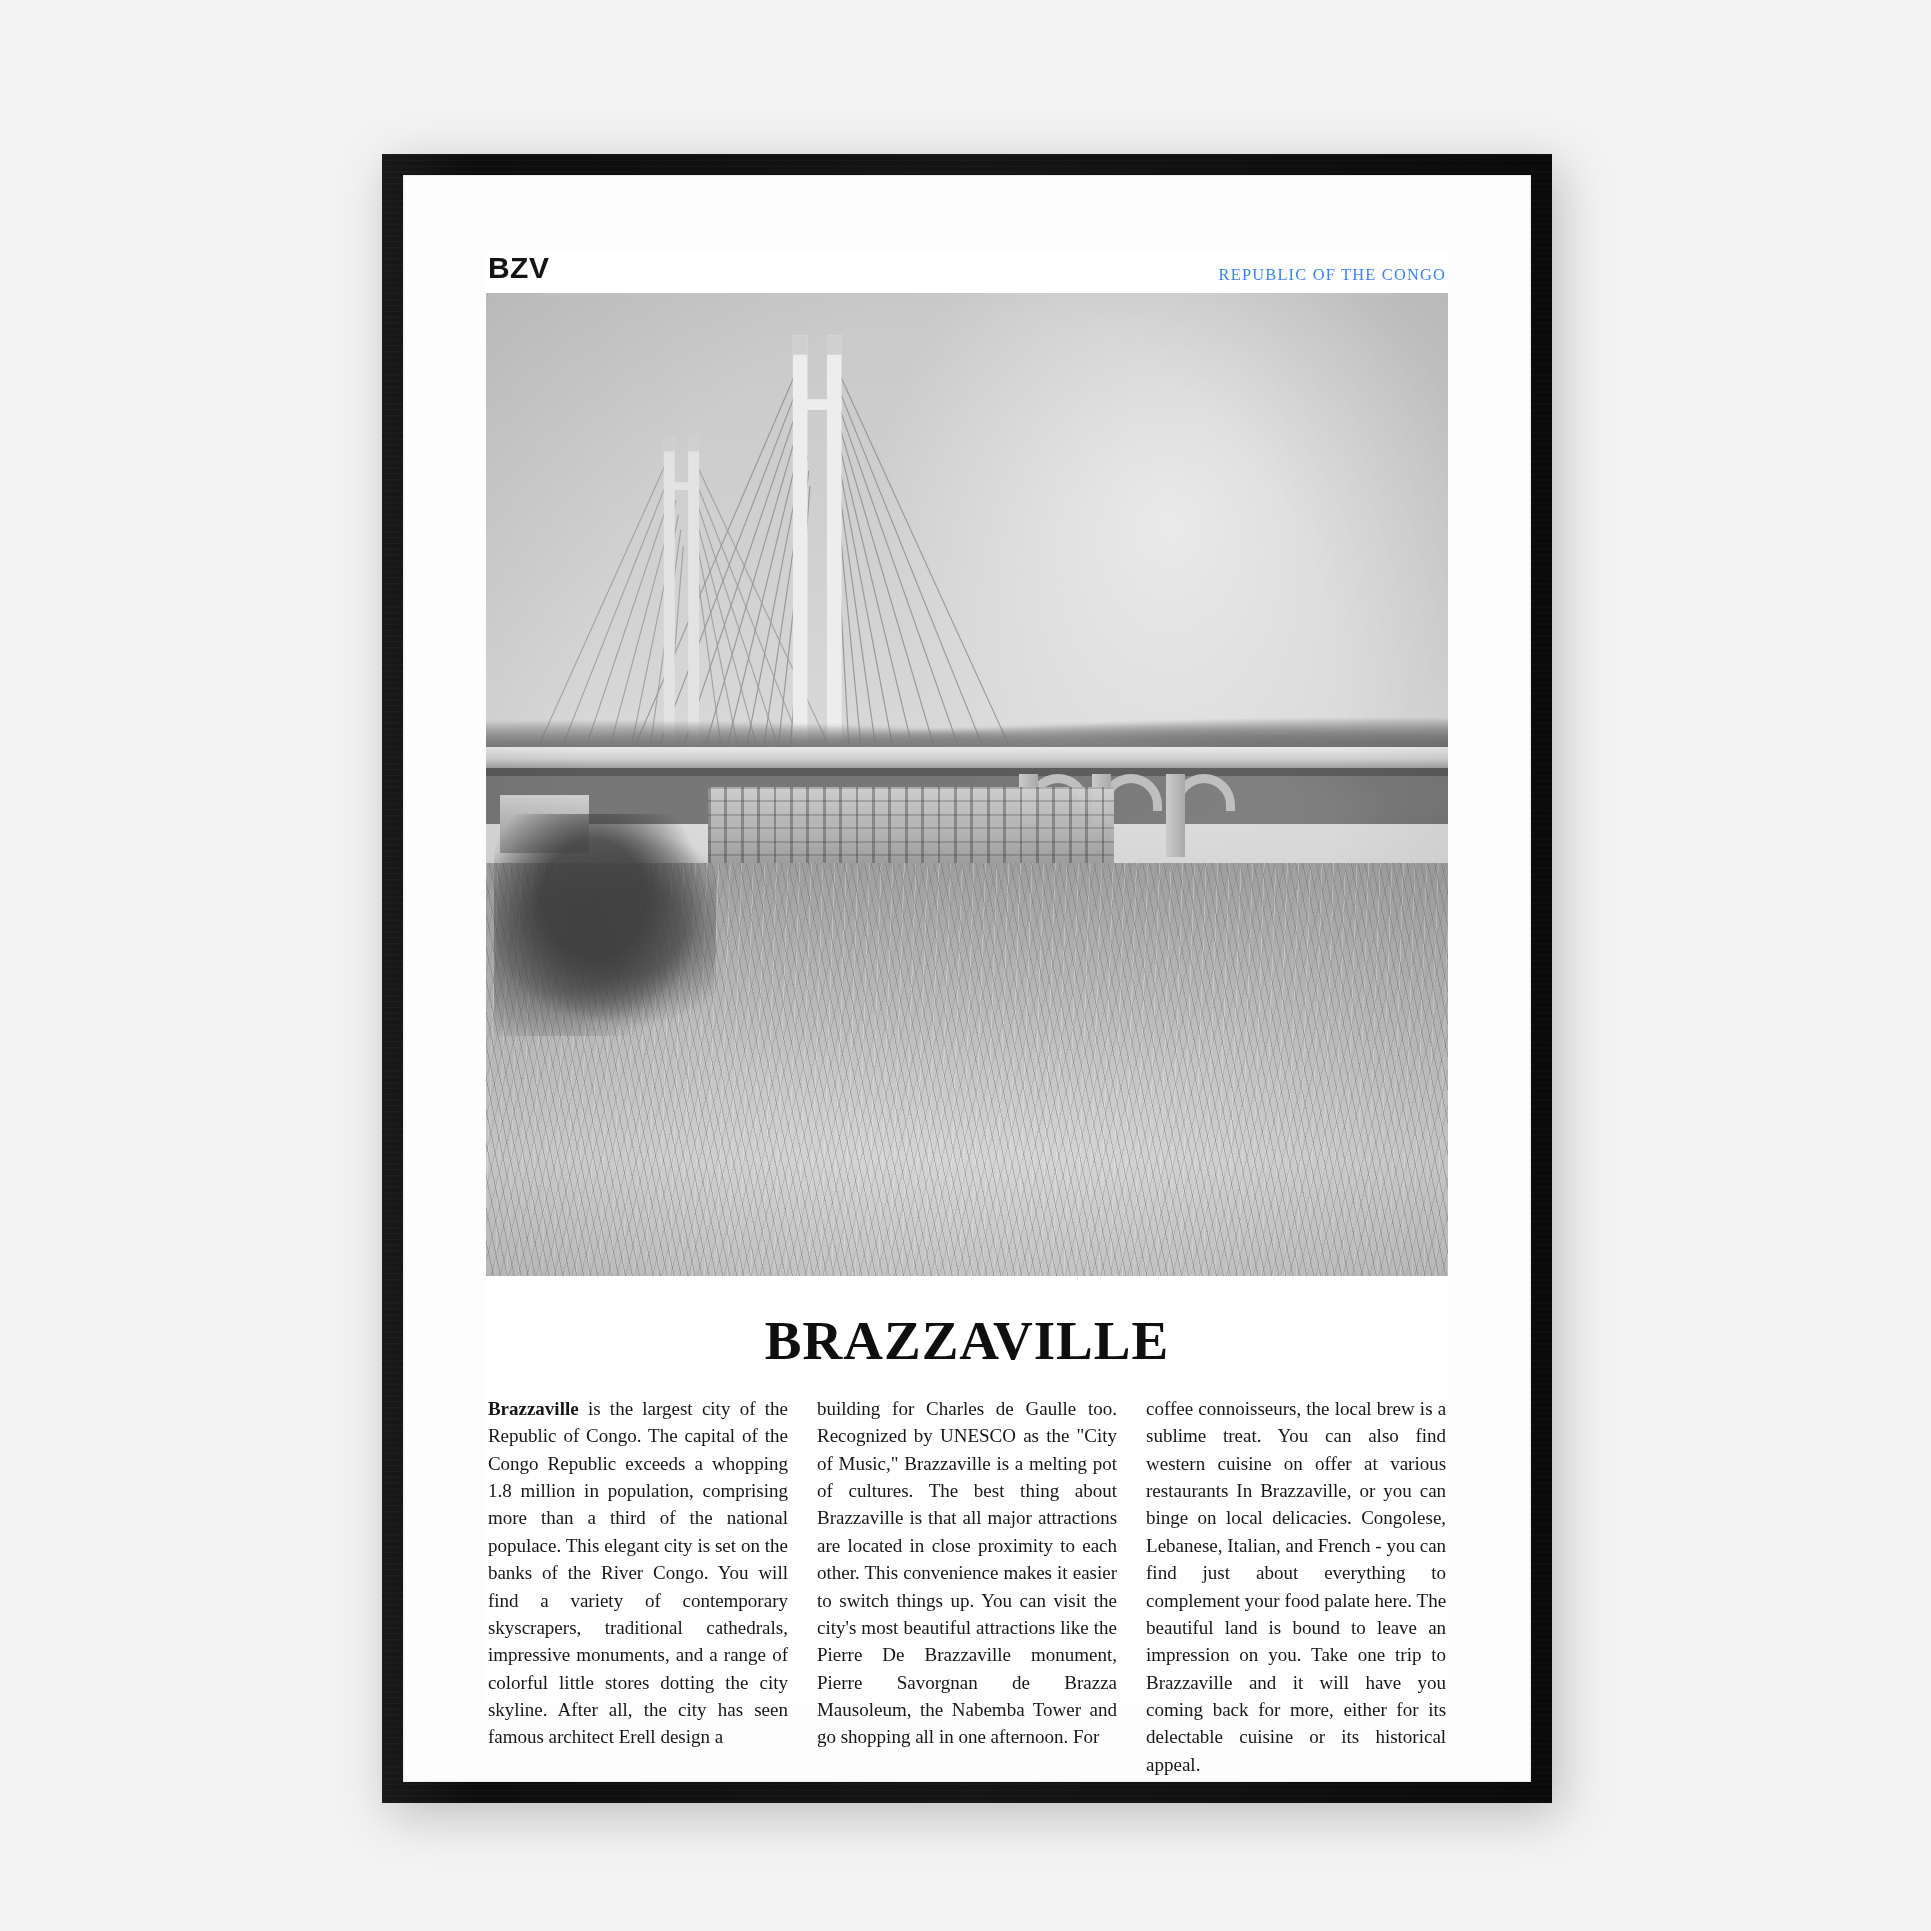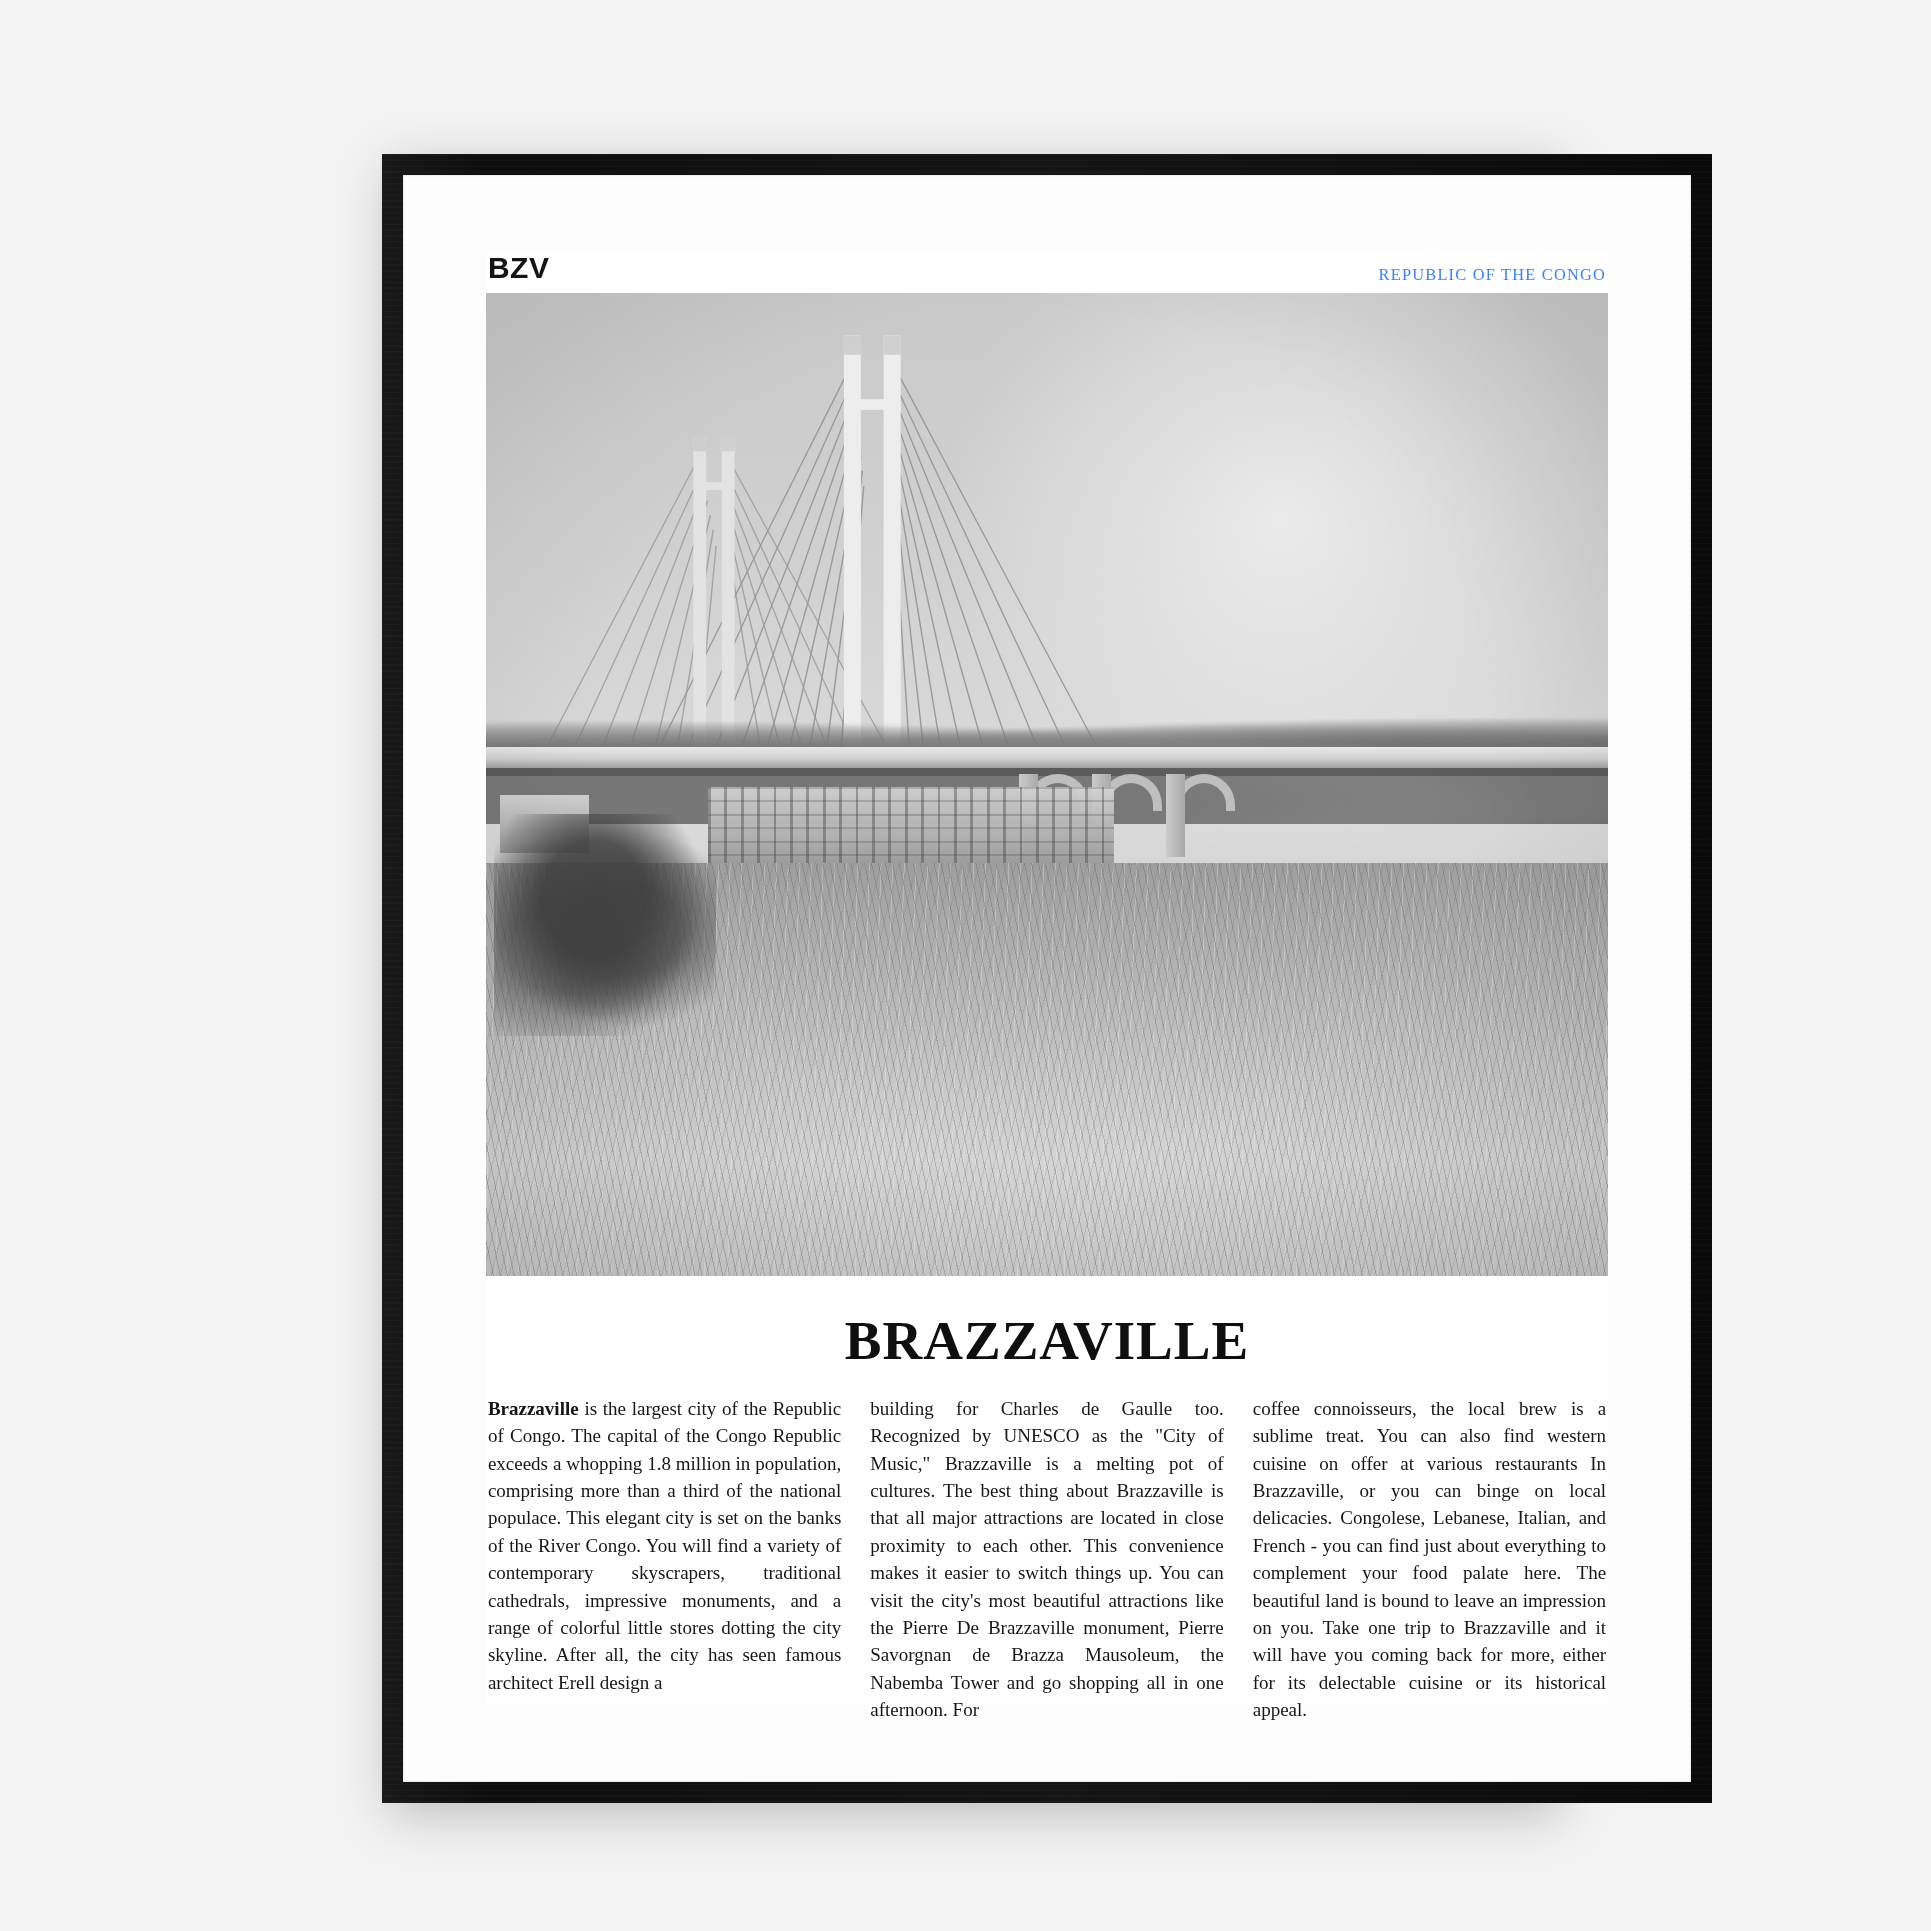--- a/index.html
+++ b/index.html
@@ -51,21 +51,21 @@
     height: 1649px;
     background: rgba(0,0,0,0.22);
     filter: blur(25px);
     border-radius: 3.9px;
   }
 
   .frame {
     position: absolute;
     left: 382px;
     top: 154px;
-    width: 1330px;
+    width: 1170px;
     height: 1649px;
     background: #0d0d0d;
     box-sizing: border-box;
     padding: 21px;
     background-image:
       linear-gradient(90deg, rgba(255,255,255,0.05) 0%, rgba(255,255,255,0.0) 8%, rgba(255,255,255,0.03) 50%, rgba(0,0,0,0.25) 100%),
       repeating-linear-gradient(180deg, rgba(255,255,255,0.022) 0px, rgba(255,255,255,0.022) 1px, rgba(0,0,0,0) 1.9px, rgba(0,0,0,0) 5.8px);
   }
 
   .mat {

